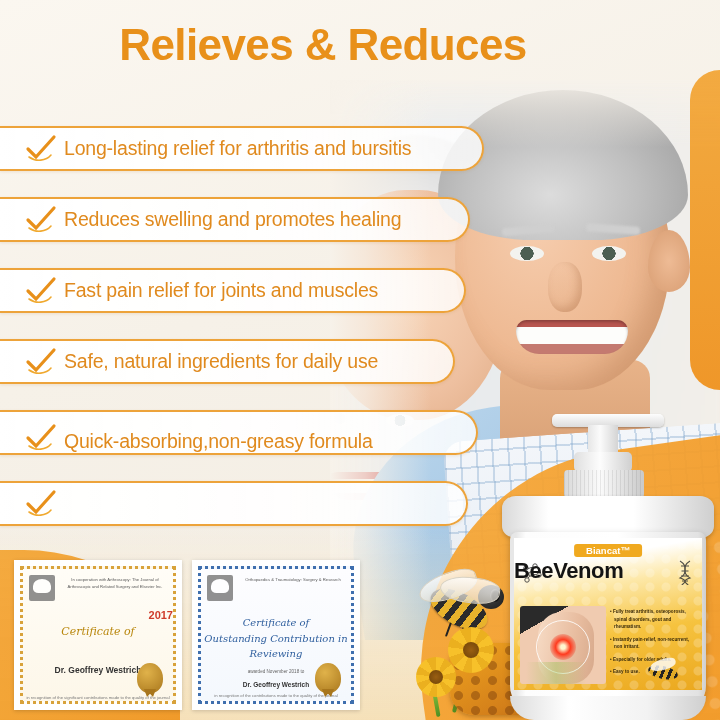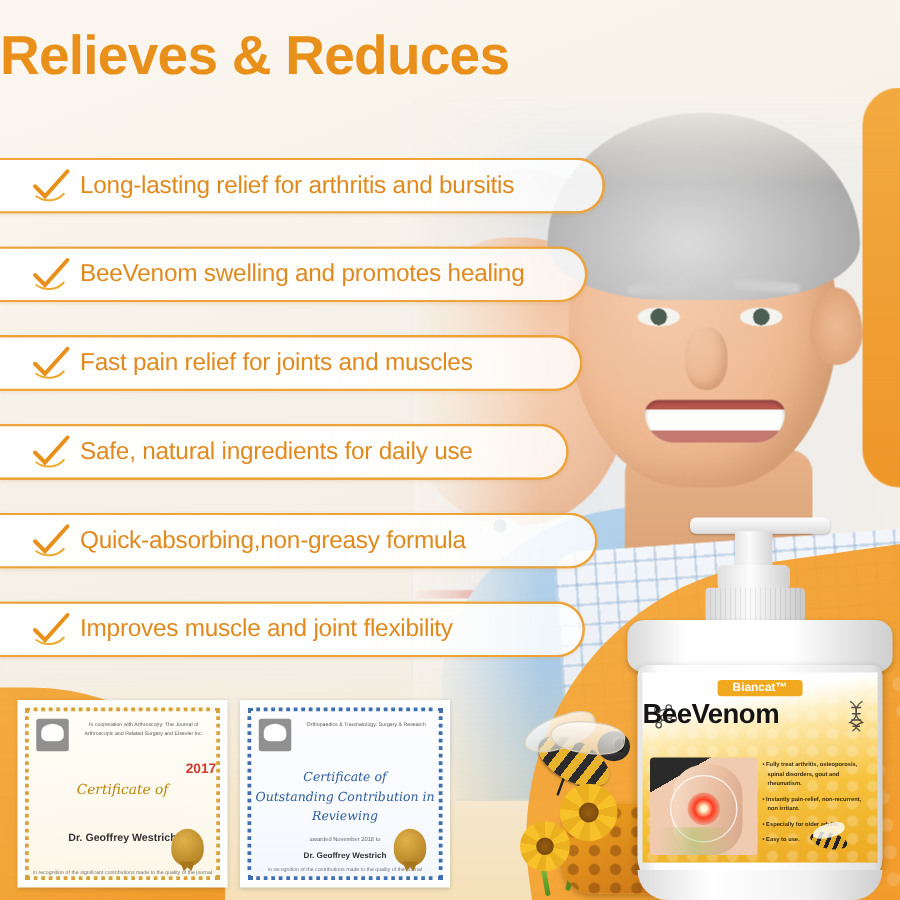--- a/index.html
+++ b/index.html
@@ -137,21 +137,21 @@
       radial-gradient(circle at 50% 50%, rgba(255,255,255,.35) 0 5px, transparent 6px);
     background-size:26px 22px;
   }
   .left-swoosh{
     position:absolute; left:-80px; bottom:-40px; width:260px; height:210px;
     background:linear-gradient(120deg,#f5a733,#ee9018); border-radius:0 60% 0 0; opacity:.9;
   }
 
   
   .headline{
-    position:absolute; left:0; top:22px; width:646px; 
+    position:absolute; left:0; top:22px; width:646px; text-align:center;
     z-index:40; pointer-events:none;
   }
   .headline .line1{
     font-size:44px; font-weight:bold; color:#e8901a; letter-spacing:-.6px; line-height:1.05;
   }
   .headline .line2{
     font-size:31px; font-weight:bold; color:#f0a42c; letter-spacing:-.2px; margin-top:4px;
   }
 
   
@@ -161,21 +161,21 @@
     border:2px solid #eda33a; border-left:none;
     border-radius:0 26px 26px 0;
     background:linear-gradient(90deg, rgba(255,255,255,.97) 0%, rgba(255,255,255,.93) 62%, rgba(255,255,255,.80) 100%);
     display:flex; align-items:center; padding-left:24px;
     box-shadow:0 1px 3px rgba(190,140,70,.18);
   }
   .pill:nth-child(1){ width:484px; }
   .pill:nth-child(2){ width:470px; }
   .pill:nth-child(3){ width:466px;align-items:center; }
   .pill:nth-child(4){ width:455px; }
-  .pill:nth-child(5){ width:478px; }
+  .pill:nth-child(5){ width:478px;align-items:flex-end; }
   .pill:nth-child(6){ width:468px; }
   .check{ width:34px; height:30px; flex:none; margin-right:6px; }
   .pill-text{
     font-size:19.5px; color:#e08a1e; letter-spacing:-.2px; white-space:nowrap;
   }
 
   
   .certs{ position:absolute; left:14px; top:560px; display:flex; gap:10px; z-index:46; }
   .cert{ width:168px; height:150px; background:#fff; box-shadow:0 1px 4px rgba(0,0,0,.18); padding:6px; }
   .cert-inner{ width:100%; height:100%; position:relative; overflow:hidden; }
@@ -379,21 +379,21 @@
       <span class="pill-text">Long-lasting relief for arthritis and bursitis</span>
     </div>
 
     <div class="pill">
       <span class="check">
         <svg viewBox="0 0 34 30" width="34" height="30">
           <path d="M4 15 L12 23 L30 3" stroke="#e8901a" stroke-width="3.2" fill="none" stroke-linecap="round"></path>
           <path d="M5 23 C12 28 22 27 27 21" stroke="#f0a92f" stroke-width="1.6" fill="none" stroke-linecap="round"></path>
         </svg>
       </span>
-      <span class="pill-text">BeeVenom swelling and promotes healing</span>
+      <span class="pill-text">Reduces swelling and promotes healing</span>
     </div>
 
     <div class="pill">
       <span class="check">
         <svg viewBox="0 0 34 30" width="34" height="30">
           <path d="M4 15 L12 23 L30 3" stroke="#e8901a" stroke-width="3.2" fill="none" stroke-linecap="round"></path>
           <path d="M5 23 C12 28 22 27 27 21" stroke="#f0a92f" stroke-width="1.6" fill="none" stroke-linecap="round"></path>
         </svg>
       </span>
       <span class="pill-text">Fast pain relief for joints and muscles</span>
@@ -419,21 +419,20 @@
       <span class="pill-text">Quick-absorbing,non-greasy formula</span>
     </div>
 
     <div class="pill">
       <span class="check">
         <svg viewBox="0 0 34 30" width="34" height="30">
           <path d="M4 15 L12 23 L30 3" stroke="#e8901a" stroke-width="3.2" fill="none" stroke-linecap="round"></path>
           <path d="M5 23 C12 28 22 27 27 21" stroke="#f0a92f" stroke-width="1.6" fill="none" stroke-linecap="round"></path>
         </svg>
       </span>
-      <span class="pill-text">Improves muscle and joint flexibility</span>
     </div>
 
   </div>
 
   <div class="certs">
 
     <div class="cert cert1">
       <div class="cert-inner">
         <div class="cert-logo"></div>
         <div class="cert-top">In cooperation with Arthroscopy: The Journal of Arthroscopic and Related Surgery and Elsevier Inc.</div>

